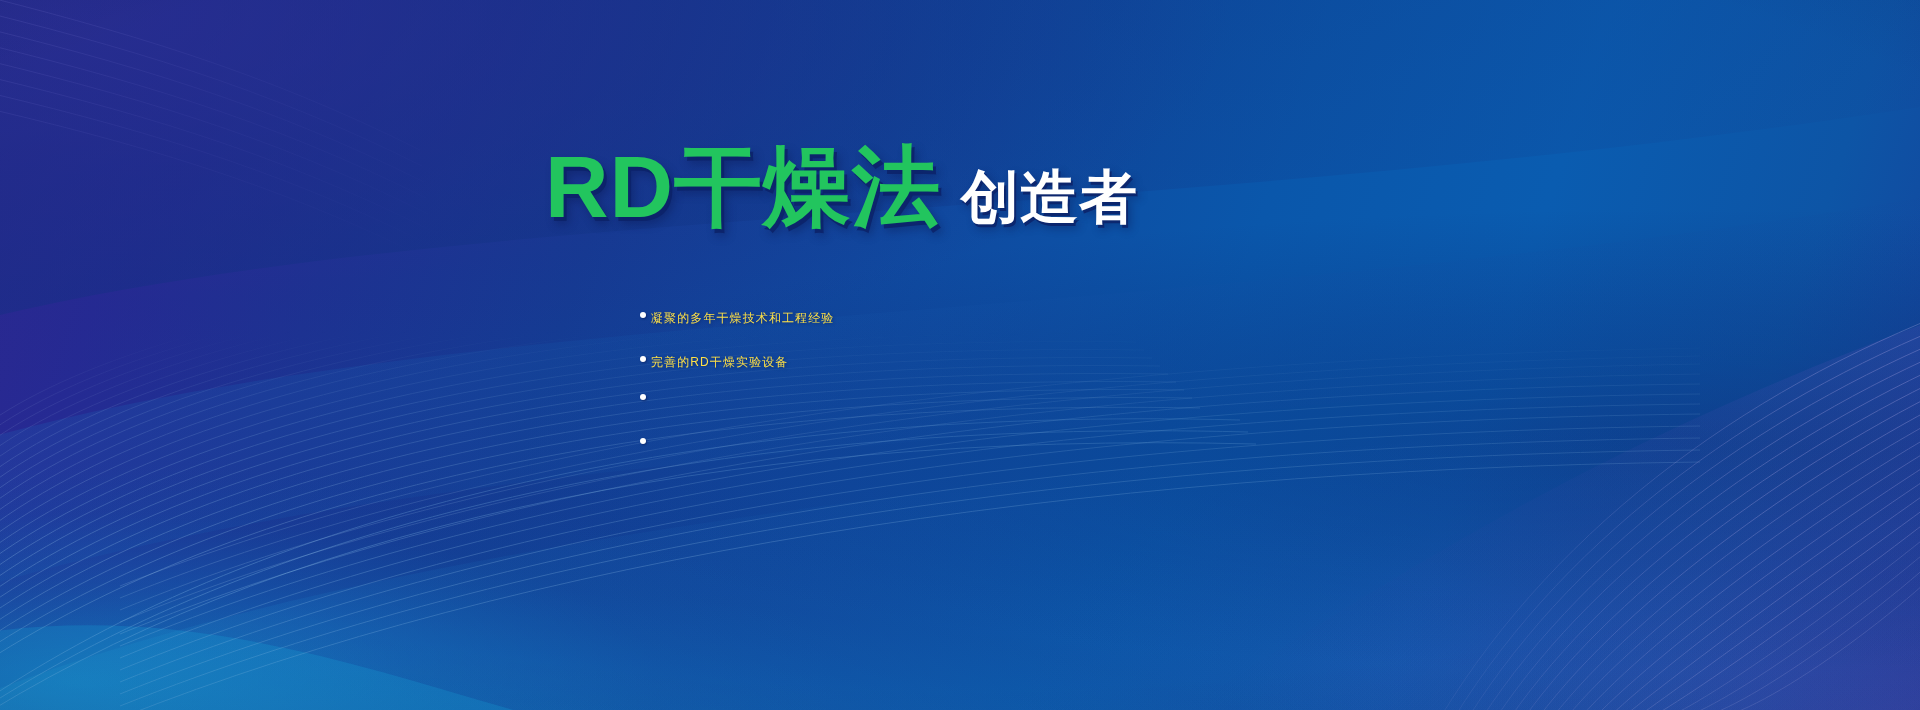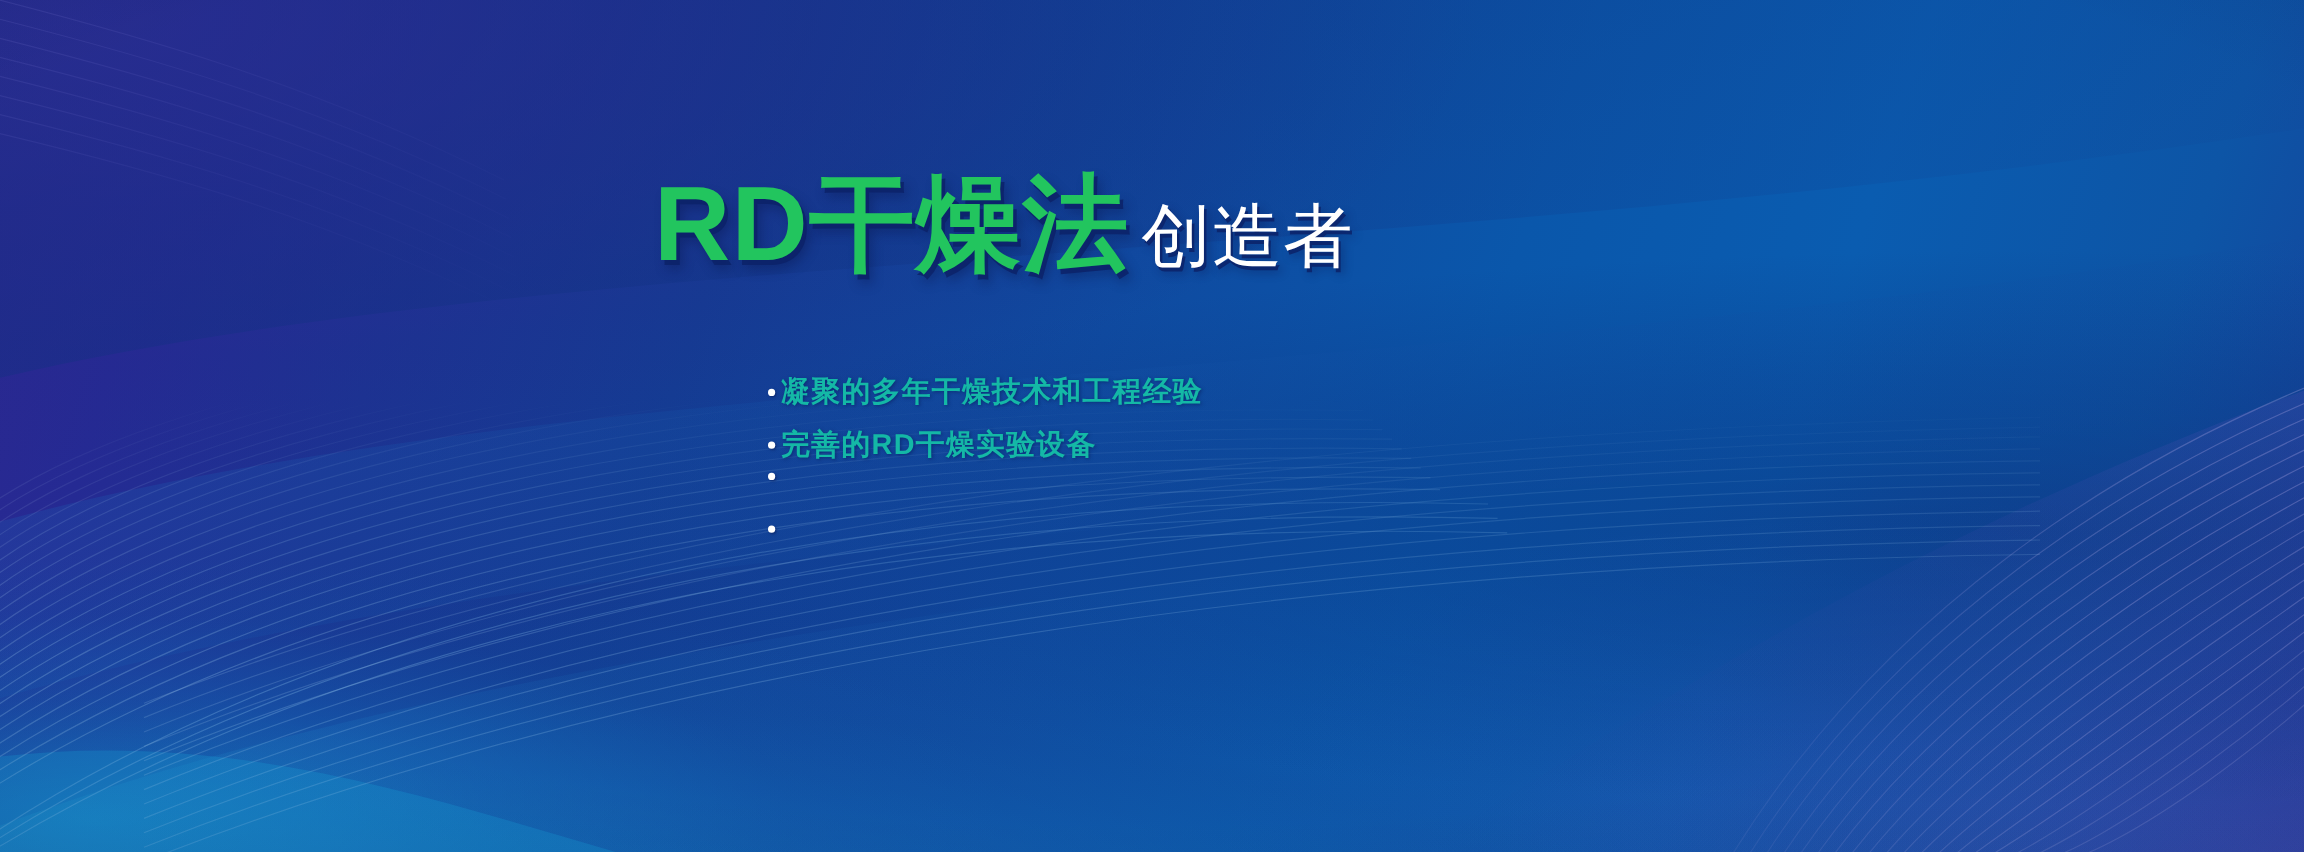--- a/index.html
+++ b/index.html
@@ -129,24 +129,24 @@
     font-weight: 700;
     letter-spacing: 1px;
     color: #22c55e;
     text-shadow:
       3px 4px 0 rgba(12,34,104,0.85),
       5px 7px 10px rgba(8,24,82,0.45);
   }
 
   .headline-sub {
     font-size: 58px;
-    font-weight: 400;
+    font-weight: 700;
     letter-spacing: 1px;
     color: #ffffff;
-    margin-left: 10px;
+    margin-left: 20px;
     text-shadow:
       2px 3px 0 rgba(12,34,104,0.85),
       4px 5px 8px rgba(8,24,82,0.45);
   }
 
   #bullets {
     position: absolute;
     left: 640px;
     top: 310px;
     margin: 0;
@@ -168,24 +168,24 @@
     height: 6px;
     border-radius: 50%;
     background: #ffffff;
     margin-right: 5px;
     position: relative;
     top: -4px;
     box-shadow: 1px 1px 2px rgba(8,24,82,0.55);
   }
 
   .bullet-text {
-    font-size: 24px;
-    font-weight: 700;
+    font-size: 12px;
+    font-weight: 400;
     letter-spacing: 1.1px;
-    color: #14b8a6;
+    color: #fde047;
     text-shadow: 1px 1px 3px rgba(8,26,86,0.55);
   }
 </style>
 </head>
 <body>
 
 <div id="banner">
 
   <div class="bg-layer" id="bg-base"></div>
   <div class="bg-layer" id="bg-wedge-navy"></div>

